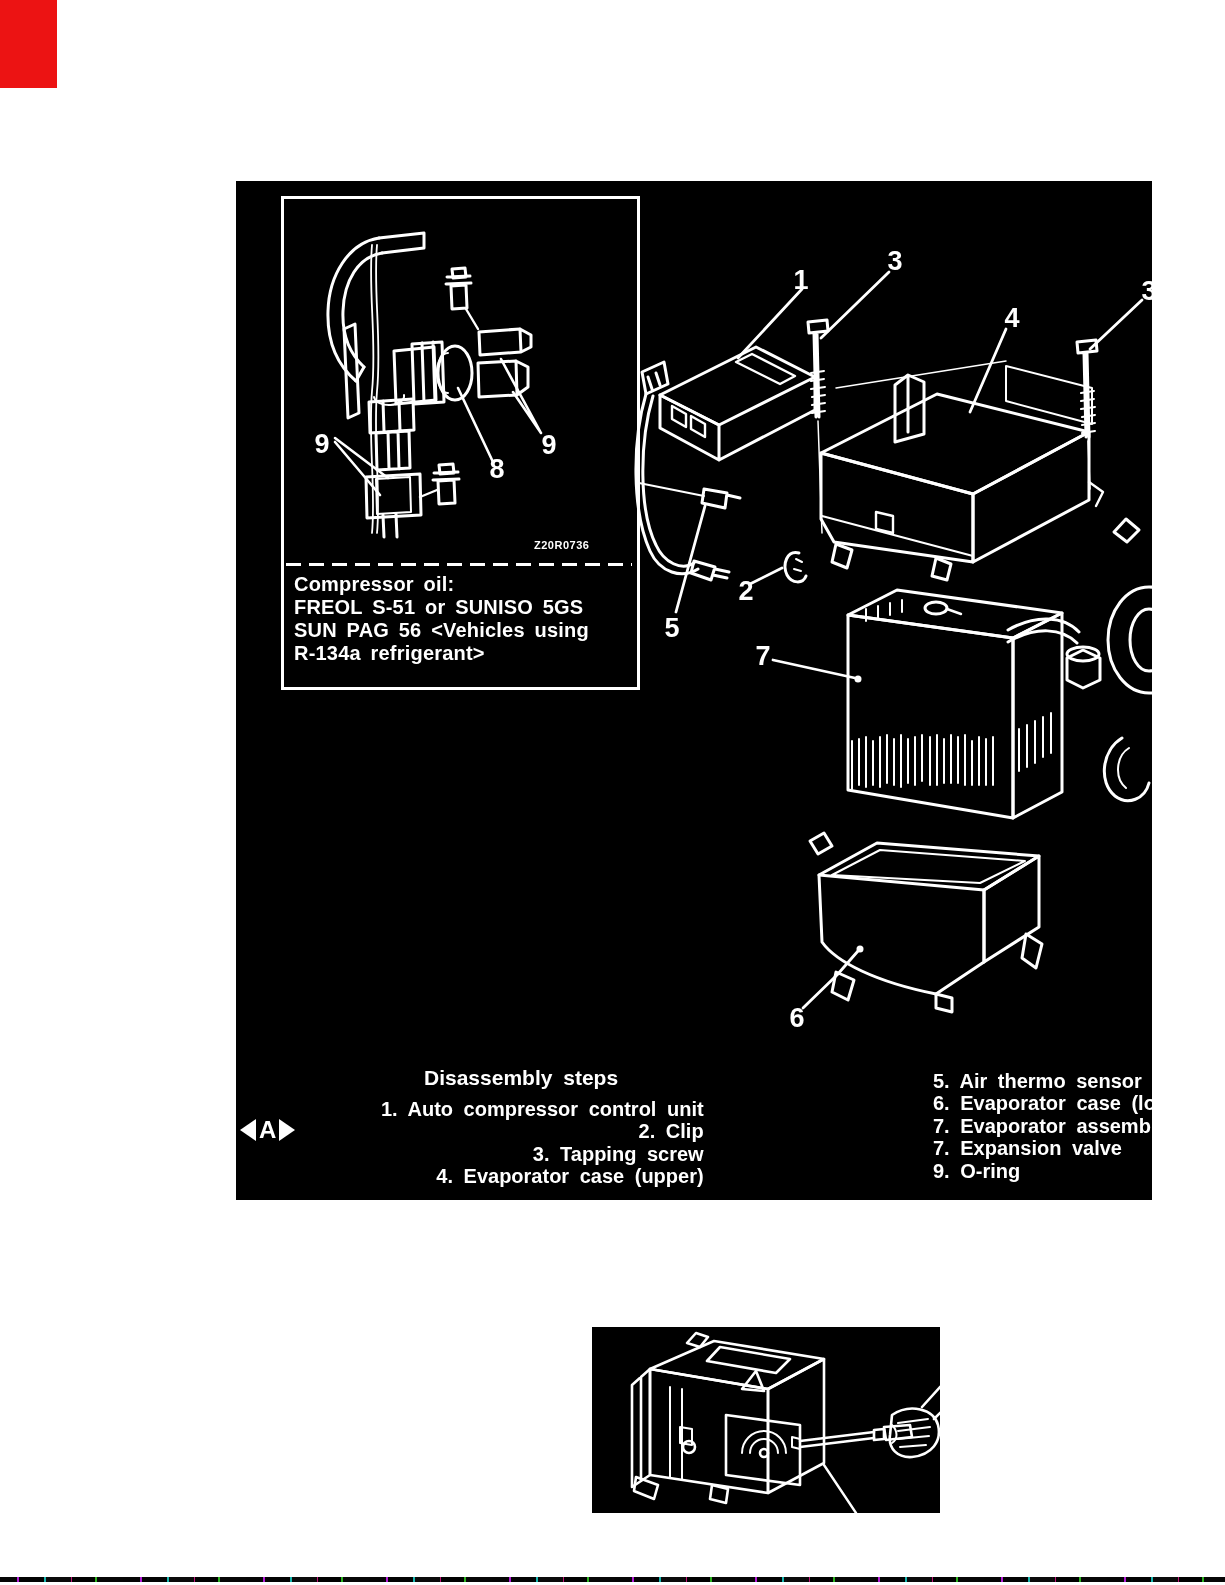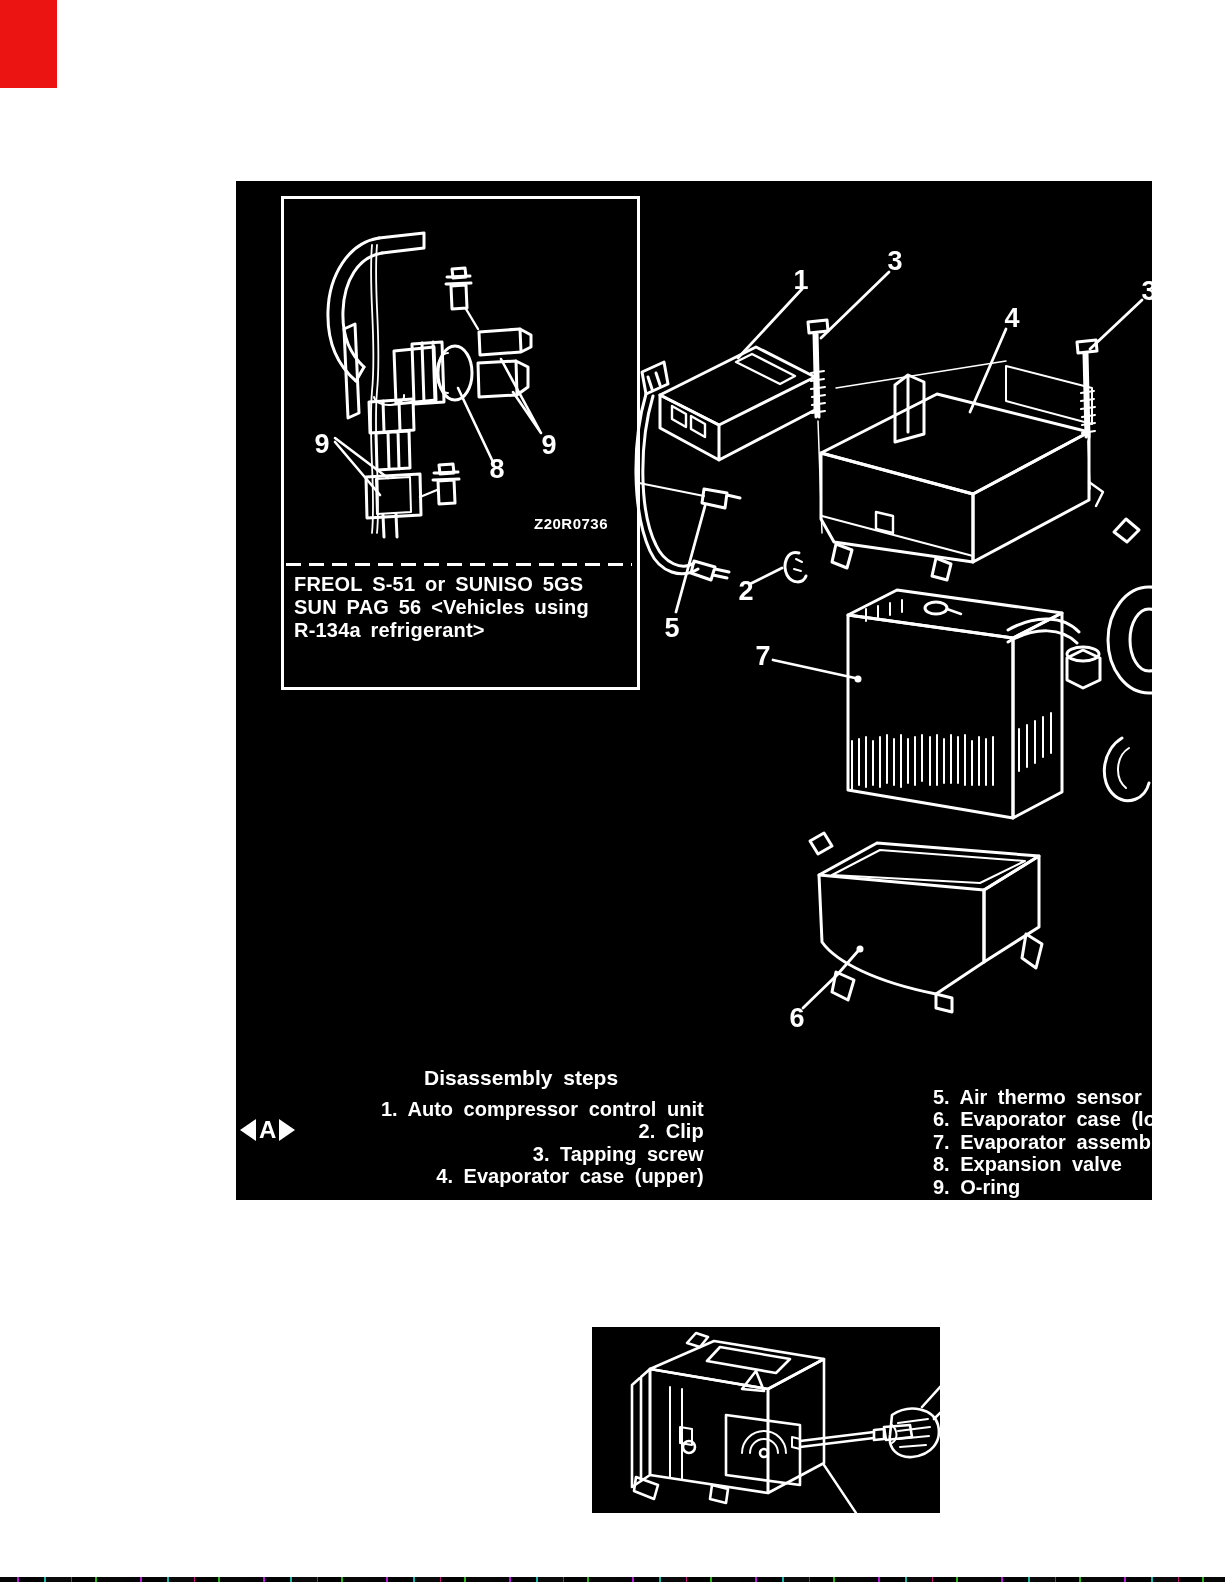--- a/index.html
+++ b/index.html
@@ -15,34 +15,34 @@
   .panel svg { position:absolute; left:0; top:0; }
 
   
   .inset { position:absolute; left:45px; top:15px; width:359px; height:494px;
            border:3px solid #fff; box-sizing:border-box; background:transparent; }
   .inset-divider { position:absolute; left:2px; top:364px; width:346px; height:3px;
            background:repeating-linear-gradient(90deg,#fff 0 15px,transparent 15px 23px); }
   .oil-note { position:absolute; left:10px; top:374px; width:340px;
            color:#fff; font-weight:bold; font-size:20px; line-height:23px;
            letter-spacing:.2px; word-spacing:4px; white-space:nowrap; }
-  .fig-code { position:absolute; left:250px; top:316px; color:#fff;
-           font-weight:bold; font-size:15px; letter-spacing:.5px; }
+  .fig-code { position:absolute; left:250px; top:340px; color:#fff;
+           font-weight:bold; font-size:11px; letter-spacing:.5px; }
 
   
   .callout { position:absolute; transform:translate(-50%,-50%); color:#fff;
            font-weight:bold; font-size:27px; line-height:1; }
 
   
   .steps-title { position:absolute; left:145px; top:885px; color:#fff;
            font-weight:bold; font-size:21px; line-height:24px; word-spacing:5px;margin-left:43px; }
   .steps-list { position:absolute; color:#fff; font-weight:bold; font-size:20px;
            line-height:22.4px; word-spacing:5px; white-space:nowrap; }
   .steps-list.left  { left:145px; top:917px;text-align:right; }
-  .steps-list.right { left:697px; top:889px;margin-top:16px; }
+  .steps-list.right { left:697px; top:889px; }
 
   
   .view-marker { position:absolute; left:4px; top:937px; display:flex; align-items:center; gap:3px; }
   .tri { width:0; height:0; border-top:11px solid transparent; border-bottom:11px solid transparent; }
   .tri.l { border-right:16px solid #fff; }
   .tri.r { border-left:16px solid #fff; }
   .vm-letter { color:#fff; font-weight:bold; font-size:24px; line-height:1; }
 
   
   .noise-line { position:absolute; left:0; top:1577px; width:1225px; height:5px;
@@ -173,20 +173,21 @@
           <circle cx="622" cy="498" r="3.5" fill="#fff" stroke="none"></circle>
         <path d="M567,827 L601,794 L622,770"></path>
           <circle cx="624" cy="768" r="3.5" fill="#fff" stroke="none"></circle>
       </g>
     </svg>
 
     <div class="inset">
       <div class="inset-divider"></div>
       <div class="oil-note">
 
+      <div class="oil-line">Compressor oil:</div>
           <div class="oil-line">FREOL S-51 or SUNISO 5GS</div>
           <div class="oil-line">SUN PAG 56 &lt;Vehicles using</div>
           <div class="oil-line">R-134a refrigerant&gt;</div>
         </div>
       <div class="fig-code">Z20R0736</div>
     </div>
 
     <span class="callout" style="left:86px;  top:263px;">9</span>
     <span class="callout" style="left:261px; top:288px;">8</span>
     <span class="callout" style="left:313px; top:264px;">9</span>
@@ -206,21 +207,21 @@
     <div class="step-item">1. Auto compressor control unit</div>
         <div class="step-item">2. Clip</div>
         <div class="step-item">3. Tapping screw</div>
         <div class="step-item">4. Evaporator case (upper)</div>
       </div>
     <div class="steps-list right">
 
     <div class="step-item">5. Air thermo sensor</div>
         <div class="step-item">6. Evaporator case (low</div>
         <div class="step-item">7. Evaporator assembly</div>
-        <div class="step-item">8. Expansion valve</div>
+        <div class="step-item">7. Expansion valve</div>
         <div class="step-item">9. O-ring</div>
       </div>
 
     <div class="view-marker">
       <span class="tri l"></span>
       <span class="vm-letter">A</span>
       <span class="tri r"></span>
     </div>
   </section>
 

